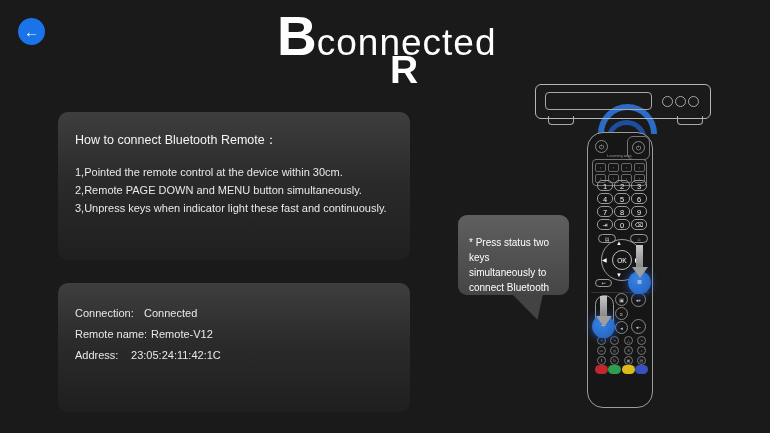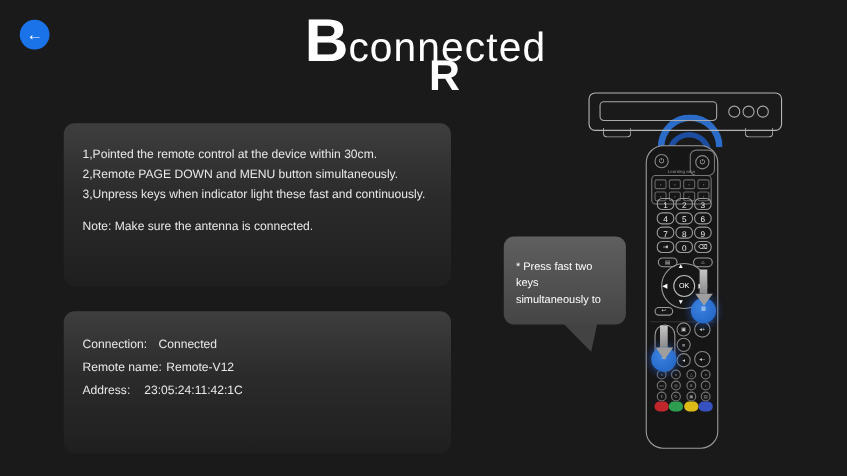--- a/index.html
+++ b/index.html
@@ -81,24 +81,24 @@
 
   <div class="abs title-line t1">
     <span class="big1">B</span>
     <span class="thin1">connected</span>
   </div>
   <div class="abs title-line t2">
     <span class="big2">R</span>
   </div>
 
   <div class="abs panel panel1">
+    <div class="p-head">How to connect Bluetooth Remote：</div>
     <div class="p-step">1,Pointed the remote control at the device within 30cm.</div>
     <div class="p-step">2,Remote PAGE DOWN and MENU button simultaneously.</div>
     <div class="p-step">3,Unpress keys when indicator light these fast and continuously.</div>
-    <div class="p-note">Note: Make sure the antenna is connected.</div>
   </div>
 
   <div class="abs panel panel2">
     <div class="s-row">
       <span class="s-lbl w1">Connection:</span>
       <span>Connected</span>
     </div>
     <div class="s-row">
       <span class="s-lbl w2">Remote name:</span>
       <span>Remote-V12</span>
@@ -114,22 +114,23 @@
   <div class="abs stb-led" style="left:662px;"></div>
   <div class="abs stb-led" style="left:675px;"></div>
   <div class="abs stb-led" style="left:688px;"></div>
   <div class="abs stb-foot" style="left:548px;"></div>
   <div class="abs stb-foot" style="left:677px;"></div>
 
   <div class="abs arc1"></div>
   <div class="abs arc2"></div>
 
   <div class="abs bubble">
-    <div class="bubble-line">* Press fast two keys</div>
+    <div class="bubble-line">* Press status two keys</div>
     <div class="bubble-line">simultaneously to</div>
+    <div class="bubble-line">connect Bluetooth</div>
   </div>
   <div class="abs bubble-tail"></div>
 
   <div class="abs remote">
 
     <div class="rc circ" style="left:7px;top:7px;width:13px;height:13px;font-size:6px;line-height:12px;">⏻</div>
     <div class="rc" style="left:39px;top:3px;width:23px;height:24px;border:1px solid #777;border-radius:6px;"></div>
     <div class="rc circ" style="left:44px;top:8px;width:13px;height:13px;font-size:6px;line-height:12px;">⏻</div>
 
     <div class="rc" style="left:0;width:63px;top:20px;font-size:4px;color:#999;">Learning area</div>

